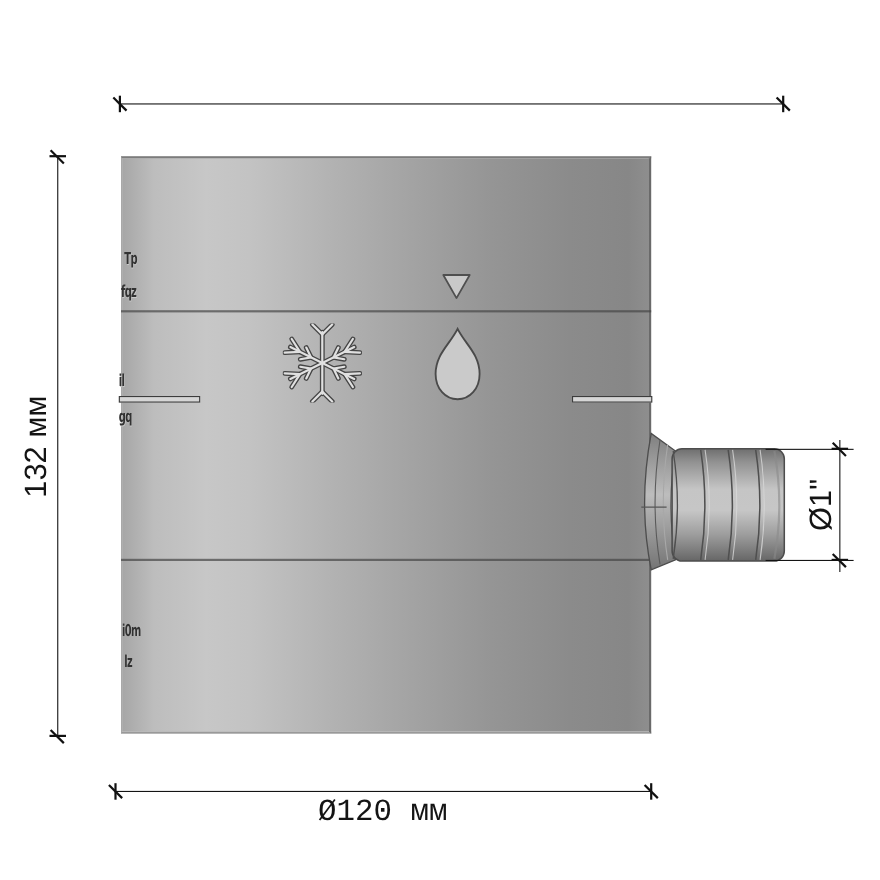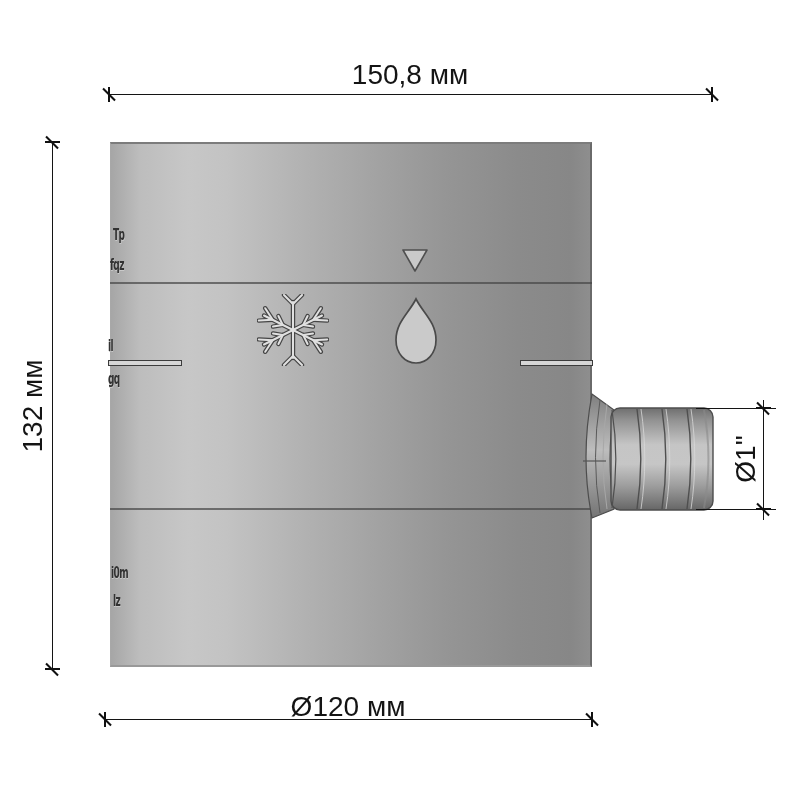--- a/index.html
+++ b/index.html
@@ -51,21 +51,21 @@
   .tick{position:absolute;width:0;height:0;}
   .tick i{position:absolute;background:#111;display:block;}
   .tick .slash{width:2.2px;height:17px;left:-1.1px;top:-8.5px;transform:rotate(-45deg);}
   .tick .bar-v{width:1.5px;height:15px;left:-0.75px;top:-7.5px;}
   .tick .bar-h{height:1.5px;width:15px;left:-7.5px;top:-0.75px;}
   .dim-label{
     position:absolute;font-size:28px;color:#141414;text-align:center;line-height:30px;
     white-space:nowrap;
   }
   .lbl-top{left:310px;top:60px;width:200px;}
-  .lbl-bottom{left:248px;top:692px;width:200px;}
+  .lbl-bottom{left:248px;top:724px;width:200px;font-family:Liberation Mono, monospace;}
   .lbl-left{left:-67px;top:391px;width:200px;height:30px;transform:rotate(-90deg);}
   .lbl-right{left:686px;top:444px;width:120px;height:30px;transform:rotate(-90deg);}
 </style>
 </head>
 <body>
 
 <div class="canvas">
 
   <div class="body-cyl"></div>
   <div class="seam seam1"></div>
@@ -159,21 +159,20 @@
 
   <div class="dim-h dim-top"></div>
   <span class="tick" style="left:109px;top:94px;">
       <i class="bar-v"></i>
       <i class="slash"></i>
     </span>
   <span class="tick" style="left:712px;top:94px;">
       <i class="bar-v"></i>
       <i class="slash"></i>
     </span>
-  <div class="dim-label lbl-top">150,8 мм</div>
 
   <div class="dim-v dim-left"></div>
   <span class="tick" style="left:52px;top:142px;">
       <i class="bar-h"></i>
       <i class="slash"></i>
     </span>
   <span class="tick" style="left:52px;top:669px;">
       <i class="bar-h"></i>
       <i class="slash"></i>
     </span>

